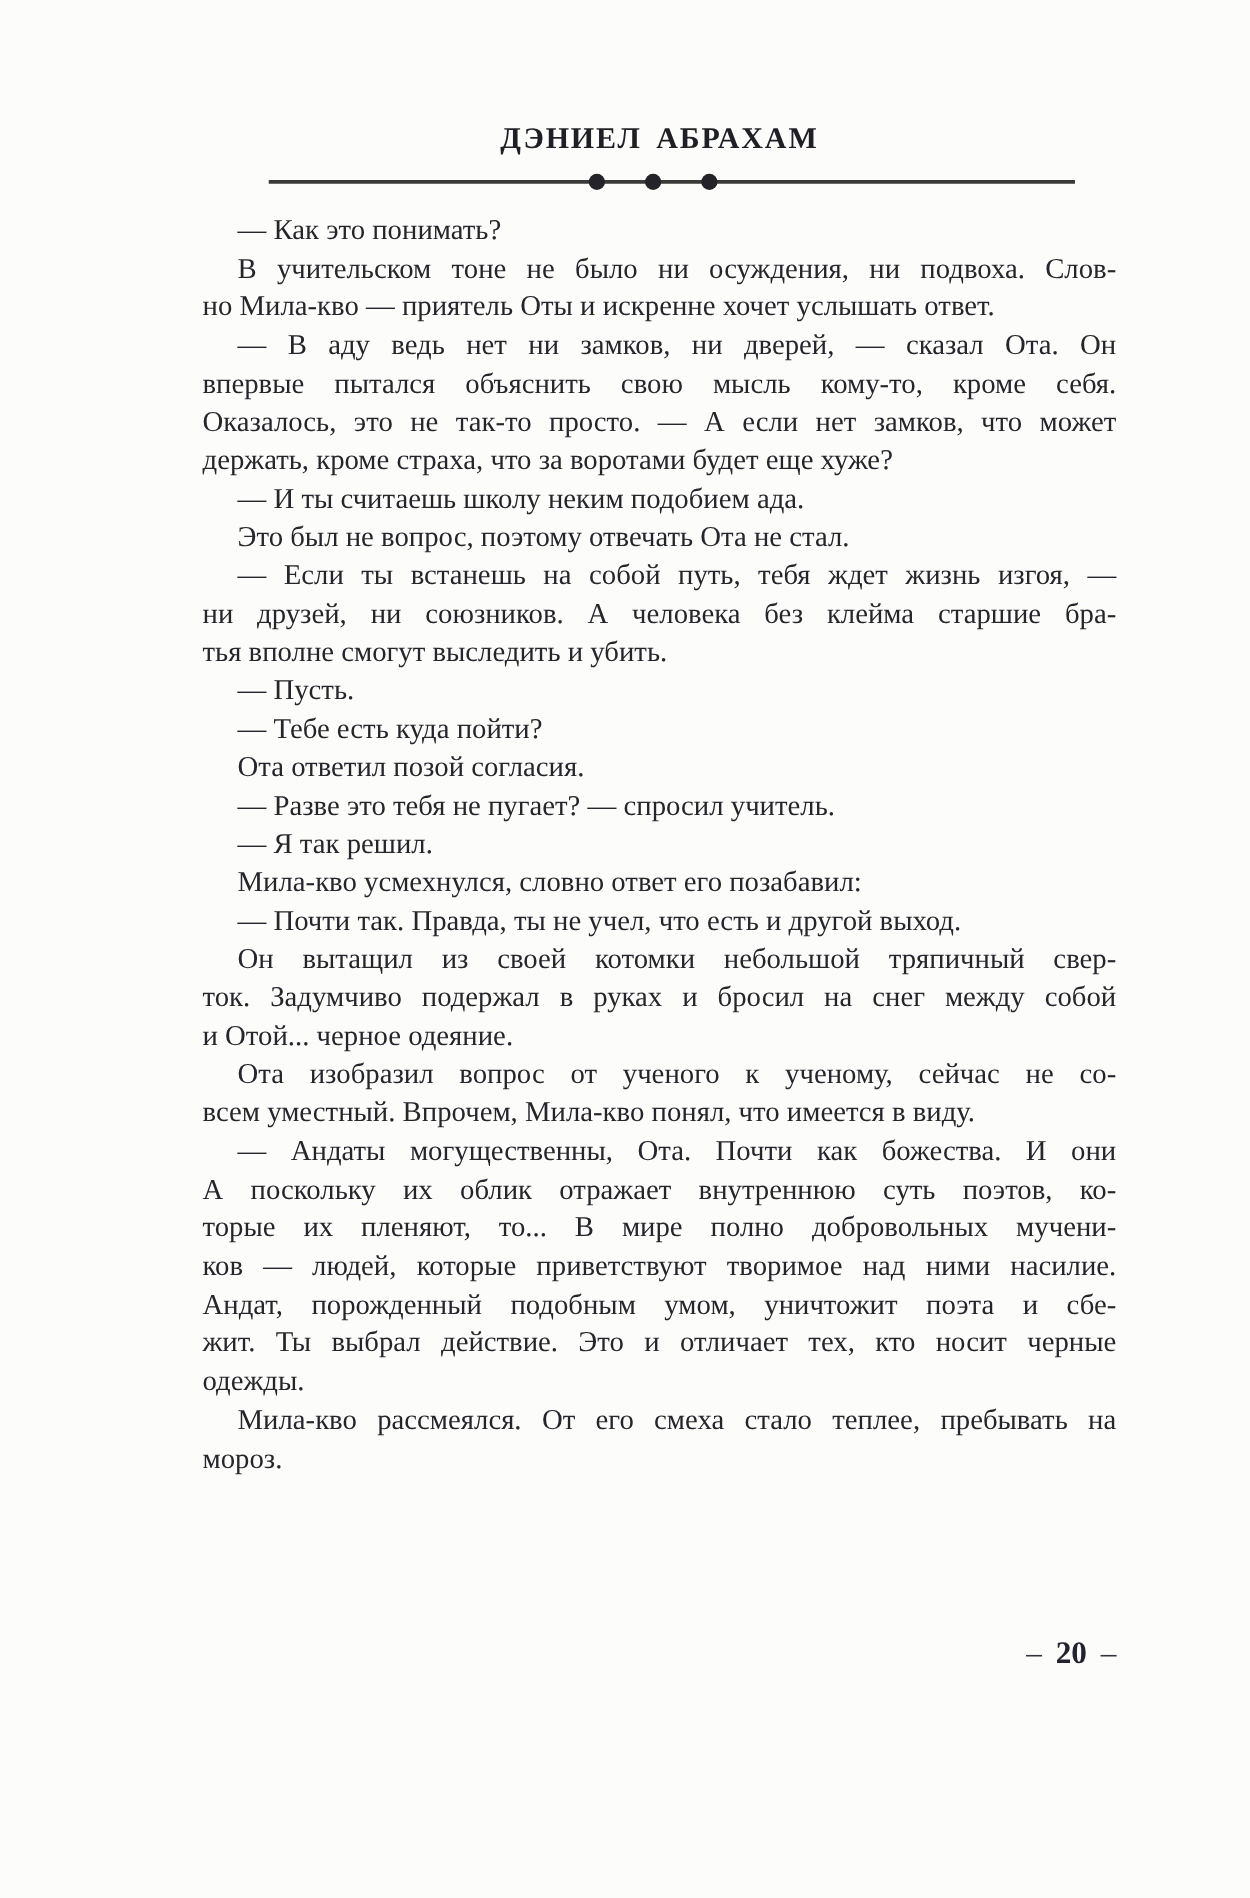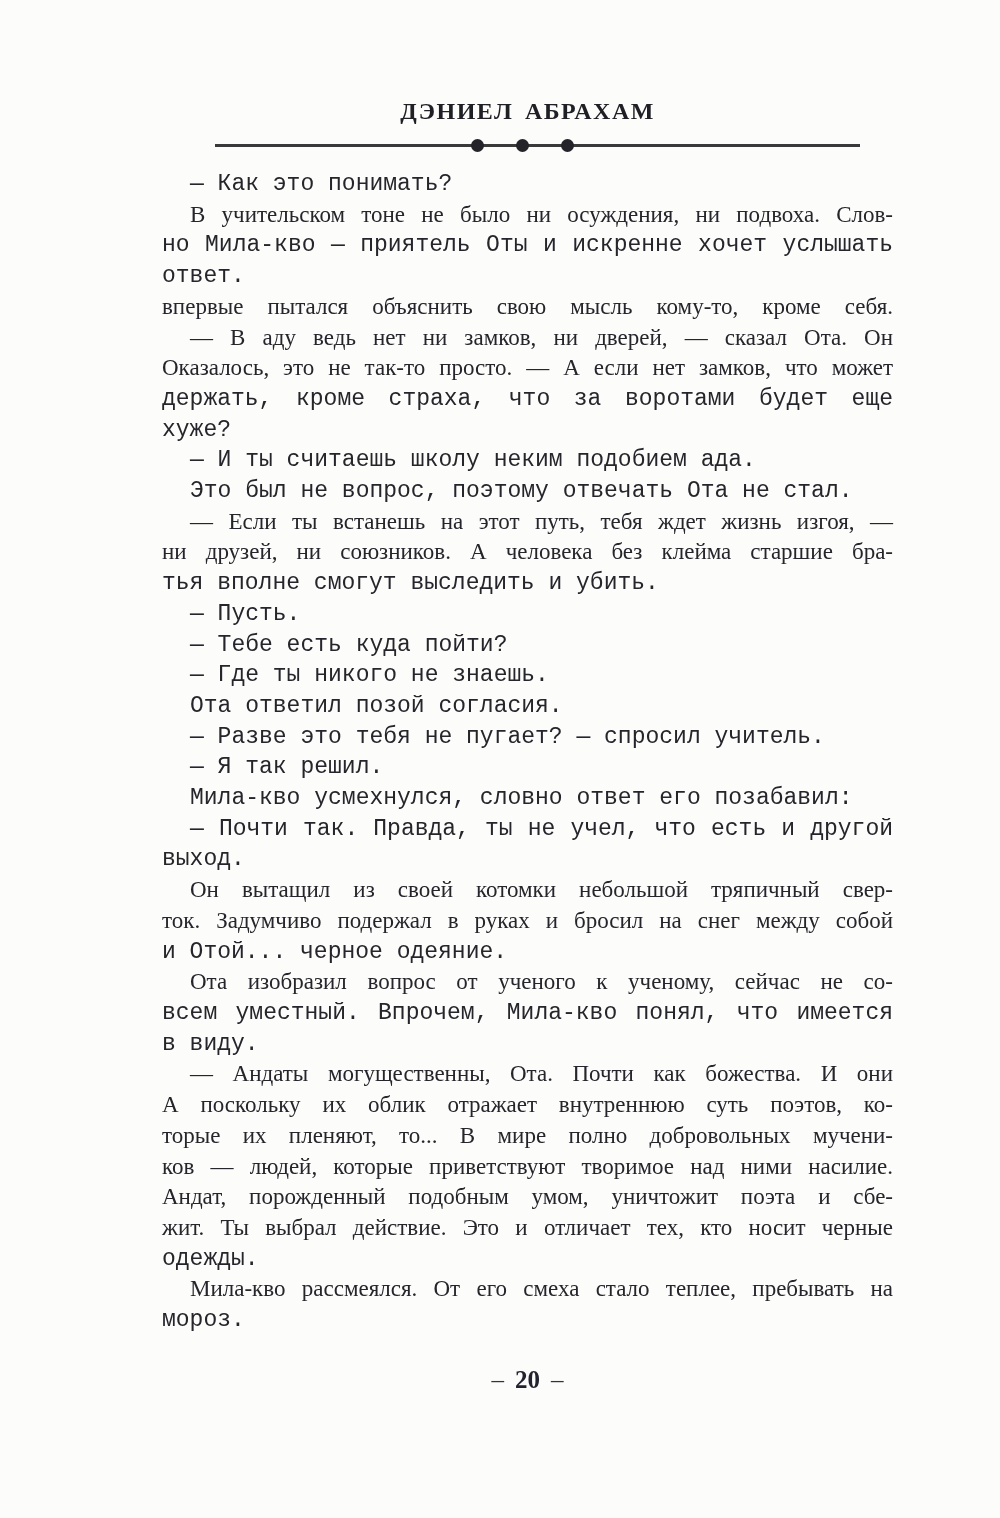--- a/index.html
+++ b/index.html
@@ -61,28 +61,28 @@
     width: 731px;
     font-size: 23px;
     line-height: 30.7px;
   }
   .para { margin: 0; padding: 0; }
   .line {
     text-align: justify;
     text-align-last: justify;
     white-space: normal;
   }
-  .line.last { text-align-last: left; font-family: Liberation Mono, monospace; }
+  .line.last { text-align-last: left; }
   .line.first { text-indent: 28px; }
   .folio {
     position: absolute;
     left: 162px;
-    top: 1365px;
+    top: 1308px;
     width: 731px;
-    text-align: center;
+    text-align: right;
     font-size: 25px;
     line-height: 30px;
     color: #232330;
   }
   .folio .dash {
     font-weight: 400;
     color: #33333c;
   }
   .folio .num {
     font-weight: 700;
@@ -103,44 +103,41 @@
 
   <div class="body-text">
       <div class="para">
         <div class="line first last">— Как это понимать?</div>
       </div>
       <div class="para">
         <div class="line first">В учительском тоне не было ни осуждения, ни подвоха. Слов-</div>
         <div class="line last">но Мила-кво — приятель Оты и искренне хочет услышать ответ.</div>
       </div>
       <div class="para">
+        <div class="line first">— В аду ведь нет ни замков, ни дверей, — сказал Ота. Он</div>
         <div class="line">впервые пытался объяснить свою мысль кому-то, кроме себя.</div>
-        <div class="line first">— В аду ведь нет ни замков, ни дверей, — сказал Ота. Он</div>
         <div class="line">Оказалось, это не так-то просто. — А если нет замков, что может</div>
         <div class="line last">держать, кроме страха, что за воротами будет еще хуже?</div>
       </div>
       <div class="para">
         <div class="line first last">— И ты считаешь школу неким подобием ада.</div>
       </div>
       <div class="para">
         <div class="line first last">Это был не вопрос, поэтому отвечать Ота не стал.</div>
       </div>
       <div class="para">
-        <div class="line first">— Если ты встанешь на этот путь, тебя ждет жизнь изгоя, —</div>
+        <div class="line first">— Если ты встанешь на собой путь, тебя ждет жизнь изгоя, —</div>
         <div class="line">ни друзей, ни союзников. А человека без клейма старшие бра-</div>
         <div class="line last">тья вполне смогут выследить и убить.</div>
       </div>
       <div class="para">
         <div class="line first last">— Пусть.</div>
       </div>
       <div class="para">
         <div class="line first last">— Тебе есть куда пойти?</div>
-      </div>
-      <div class="para">
-        <div class="line first last">— Где ты никого не знаешь.</div>
       </div>
       <div class="para">
         <div class="line first last">Ота ответил позой согласия.</div>
       </div>
       <div class="para">
         <div class="line first last">— Разве это тебя не пугает? — спросил учитель.</div>
       </div>
       <div class="para">
         <div class="line first last">— Я так решил.</div>
       </div>

